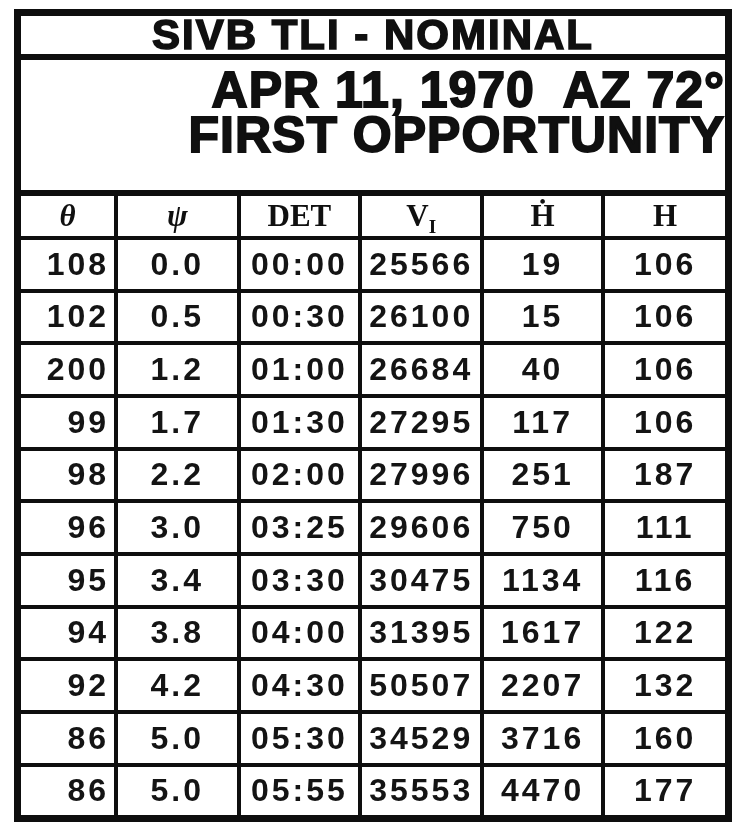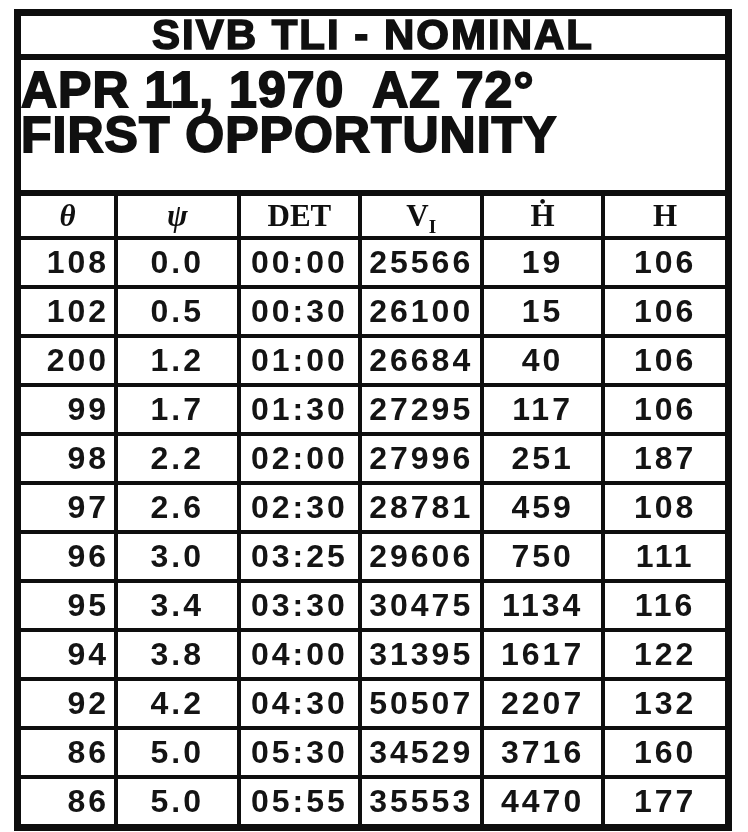--- a/index.html
+++ b/index.html
@@ -11,21 +11,21 @@
     width: 748px;
     height: 832px;
     overflow: hidden;
     font-family: "Liberation Sans", sans-serif;
     color: #101010;
   }
   .page {
     box-sizing: border-box;
     width: 748px;
     height: 832px;
-    padding: 9px 16px 1px 14px;
+    padding: 9px 16px 10px 14px;
     background: #ffffff;
   }
   .card {
     box-sizing: border-box;
     width: 100%;
     height: 100%;
     border: 7px solid #0e0e0e;
     background: #ffffff;
     display: flex;
     flex-direction: column;
@@ -44,21 +44,21 @@
     font-weight: 700;
     letter-spacing: 2px;
     -webkit-text-stroke: 1.6px #101010;
     white-space: pre;
   }
   .subtitle-box {
     flex: 0 0 auto;
     height: 122px;
     border-bottom: 6px solid #0e0e0e;
     padding-top: 8px;
-    text-align: left;
+    text-align: right;
   }
   .subtitle-line {
     font-size: 50px;
     line-height: 45px;
     font-weight: 700;
     letter-spacing: 1px;
     -webkit-text-stroke: 1.8px #101010;
     white-space: pre;
   }
   table.tli-table {
@@ -183,28 +183,20 @@
           </tr>
           <tr>
             <td class="c0">98</td>
             <td class="c1">2.2</td>
             <td class="c2">02:00</td>
             <td class="c3">27996</td>
             <td class="c4">251</td>
             <td class="c5">187</td>
           </tr>
           <tr>
-            <td class="c0">97</td>
-            <td class="c1">2.6</td>
-            <td class="c2">02:30</td>
-            <td class="c3">28781</td>
-            <td class="c4">459</td>
-            <td class="c5">108</td>
-          </tr>
-          <tr>
             <td class="c0">96</td>
             <td class="c1">3.0</td>
             <td class="c2">03:25</td>
             <td class="c3">29606</td>
             <td class="c4">750</td>
             <td class="c5">111</td>
           </tr>
           <tr>
             <td class="c0">95</td>
             <td class="c1">3.4</td>

